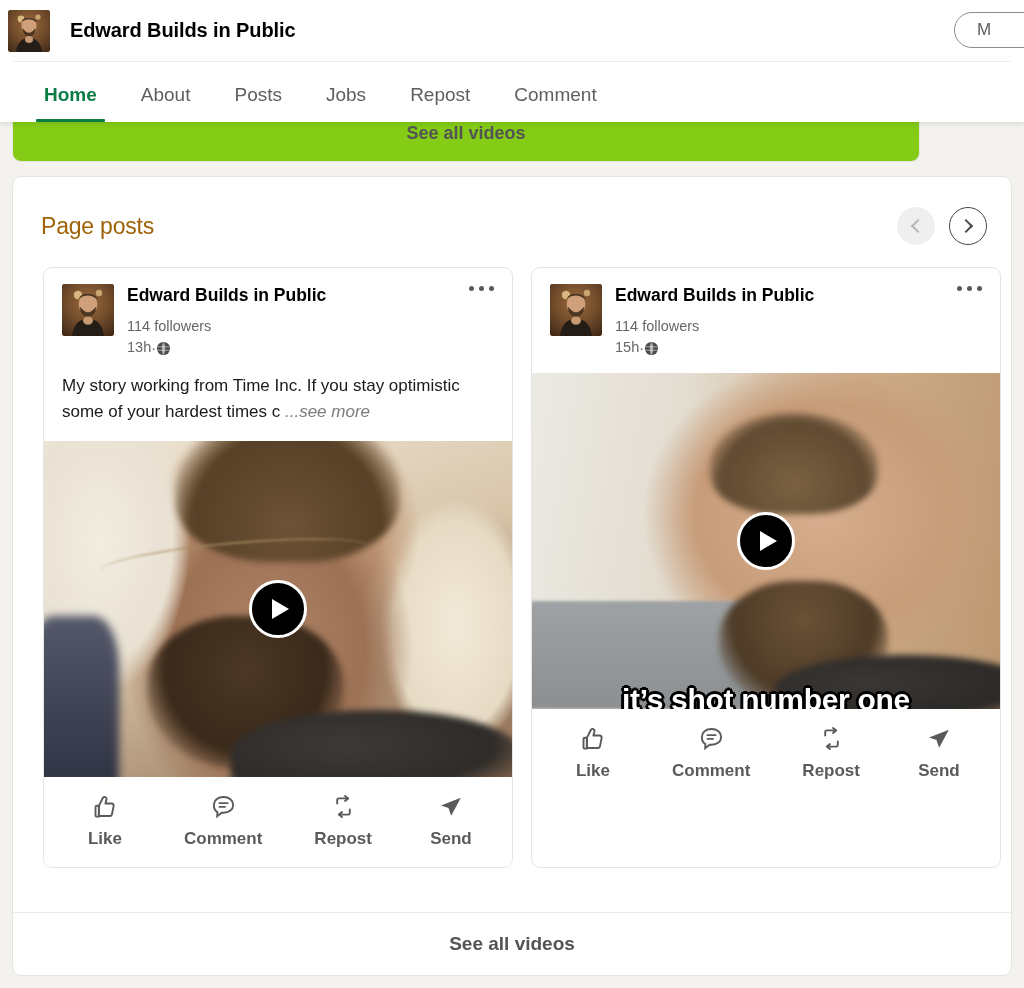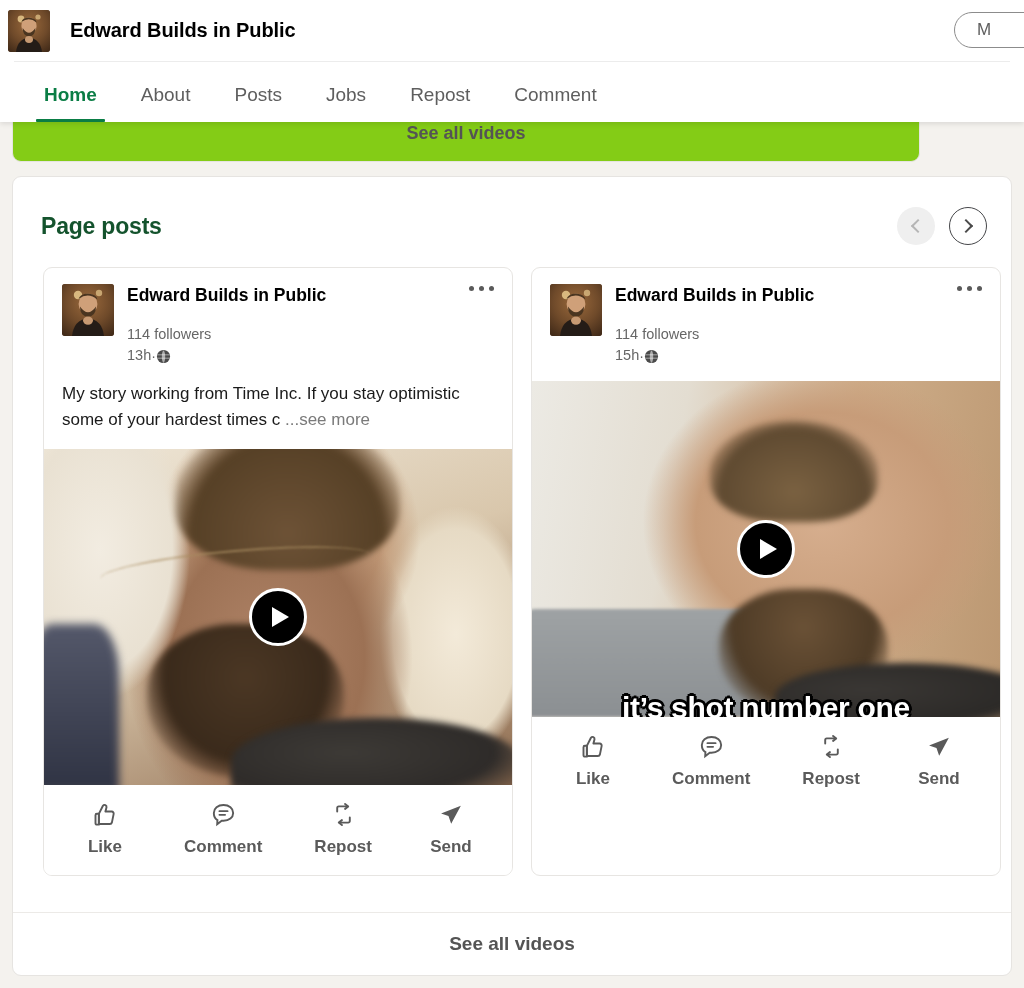--- a/index.html
+++ b/index.html
@@ -152,23 +152,23 @@
 
   .posts-head {
     display: flex;
     align-items: center;
     justify-content: space-between;
     padding: 30px 24px 0 28px;
   }
 
   .posts-head h2 {
     font-size: 23px;
-    font-weight: bold;
+    font-weight: normal;
     letter-spacing: -0.2px;
-    color: #14532d;
+    color: #a16207;
   }
 
   .carousel-ctrls { display: flex; gap: 14px; align-items: center; }
 
   .carousel-btn {
     width: 38px; height: 38px;
     border-radius: 50%;
     display: flex; align-items: center; justify-content: center;
     cursor: pointer;
     background: transparent;
@@ -231,21 +231,21 @@
   .post-author {
     font-size: 17.5px;
     font-weight: bold;
     color: #000;
     line-height: 1.2;
     white-space: nowrap;
   }
   .post-followers {
     font-size: 14.5px;
     color: #666666;
-    margin-top: 20px;
+    margin-top: 12px;
     line-height: 1.2;
   }
   .post-time {
     font-size: 14.5px;
     color: #666666;
     margin-top: 4px;
     display: flex;
     align-items: center;
     line-height: 1.2;
   }
@@ -271,20 +271,21 @@
     padding: 16px 18px 0 18px;
     font-size: 17px;
     line-height: 1.53;
     color: #1a1a1a;
     position: relative;
   }
   .post-text .see-more {
     color: #7a7a7a;
     cursor: pointer;
     white-space: nowrap;
+    font-style: italic;
   }
 
   
   .video-wrap {
     margin-top: 16px;
     height: 336px;
     position: relative;
     overflow: hidden;
     cursor: pointer;
     padding-left: 48px;

